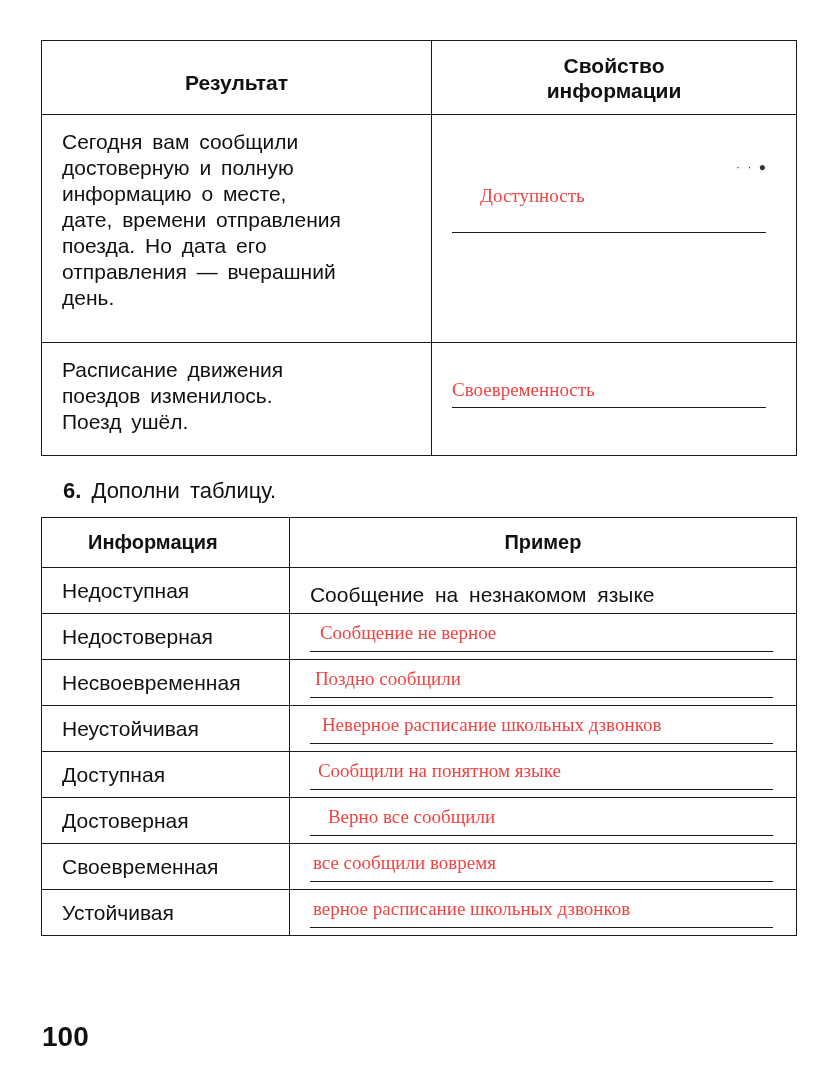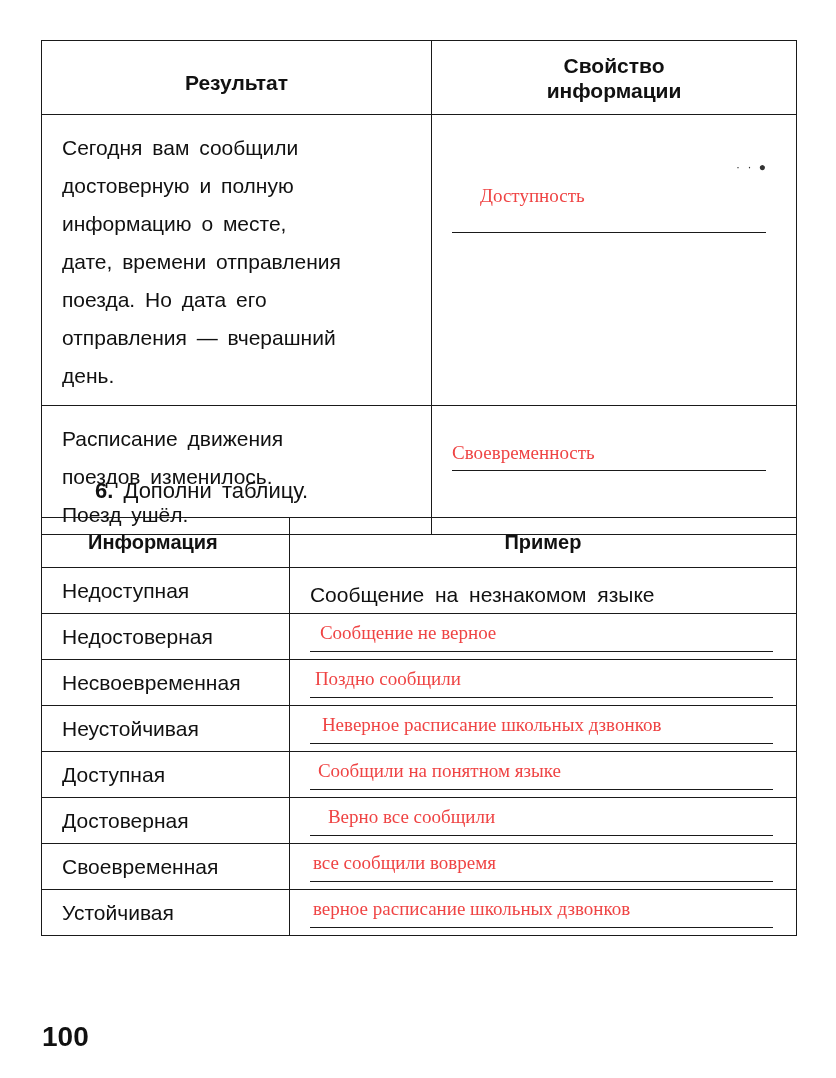--- a/index.html
+++ b/index.html
@@ -11,40 +11,40 @@
     td, th { border: 1.5px solid #1a1a1a; padding: 0; vertical-align: middle; }
 
     
     #t1 { left: 41px; top: 40px; width: 756px; }
     #t1 .c1 { width: 392px; }
     #t1 .c2 { width: 362px; }
     #t1 th { height: 73px; font-weight: bold; font-size: 21px; text-align: center; line-height: 25px; }
     #t1 th.c1 { padding-top: 10px; height: 63px; margin-top: 24px; }
     #t1 .row1 td { height: 203px; }
     #t1 .row2 td { height: 98px; padding-left: 24px; }
-    #t1 td.c1 { font-size: 21px; line-height: 38px; padding-left: 20px; word-spacing: 4px; }
+    #t1 td.c1 { font-size: 21px; line-height: 26px; padding-left: 20px; word-spacing: 4px; }
     #t1 .row1 td.c1 { padding-top: 14px; padding-bottom: 10px; vertical-align: top; }
     #t1 .row2 td.c1 { vertical-align: top; padding-top: 14px; }
     .t1-text { white-space: pre-line; }
 
     .answer-cell { position: relative; }
     .hw {
       font-family: "Liberation Serif", "DejaVu Serif", serif;
       font-size: 19px; color: #ef4444; position: absolute; white-space: nowrap;
     }
     .uline { position: absolute; height: 0; border-top: 1.5px solid #1a1a1a; }
 
     #t1 .row1 .hw { left: 48px; top: 70px; }
     #t1 .row1 .uline { left: 20px; right: 30px; top: 117px; }
     #t1 .row1 .speck { position: absolute; right: 28px; top: 45px; font-size: 12px; color: #333; letter-spacing: 2px; }
     #t1 .row2 .hw { left: 20px; top: 36px; }
     #t1 .row2 .uline { left: 20px; right: 30px; top: 64px; }
 
     
-    #task { position: absolute; left: 63px; top: 478px; font-size: 22px; word-spacing: 4px; margin-left: 32px; }
+    #task { position: absolute; left: 63px; top: 478px; font-size: 22px; word-spacing: 4px; }
     #task .num { font-weight: bold; }
 
     
     #t2 { left: 41px; top: 517px; width: 756px; }
     #t2 .c1 { width: 247px; }
     #t2 .c2 { width: 507px; }
     #t2 th { height: 49px; font-weight: bold; font-size: 20px; }
     #t2 th.c1 { text-align: left; padding-left: 46px; width: 201px; }
     #t2 td { height: 45px; }
     #t2 td.c1 { font-size: 21px; padding-left: 20px; width: 227px; }

